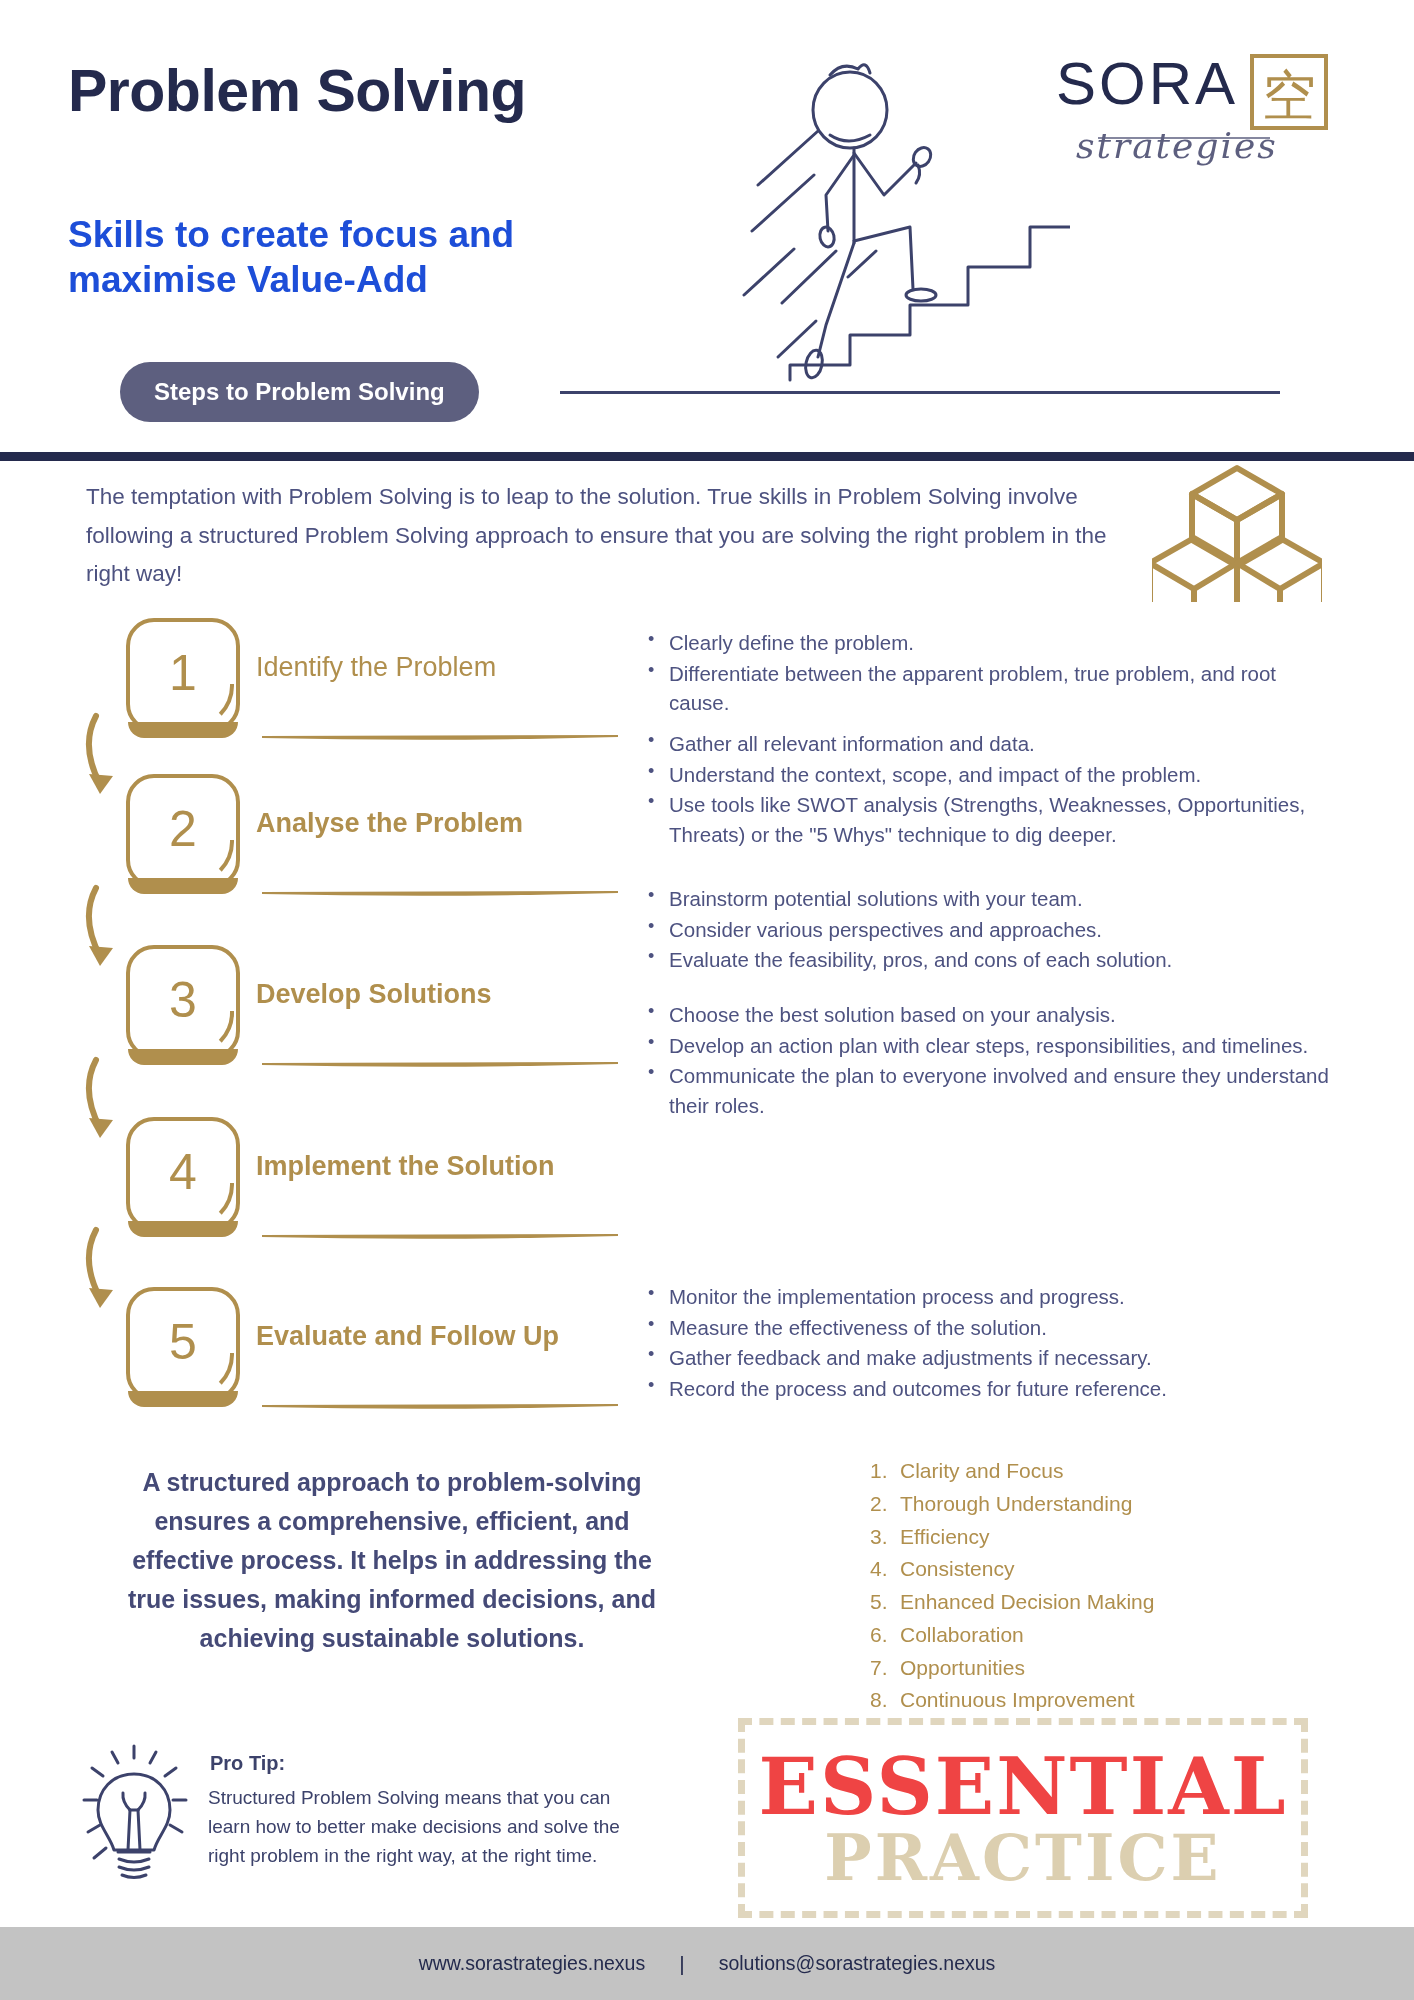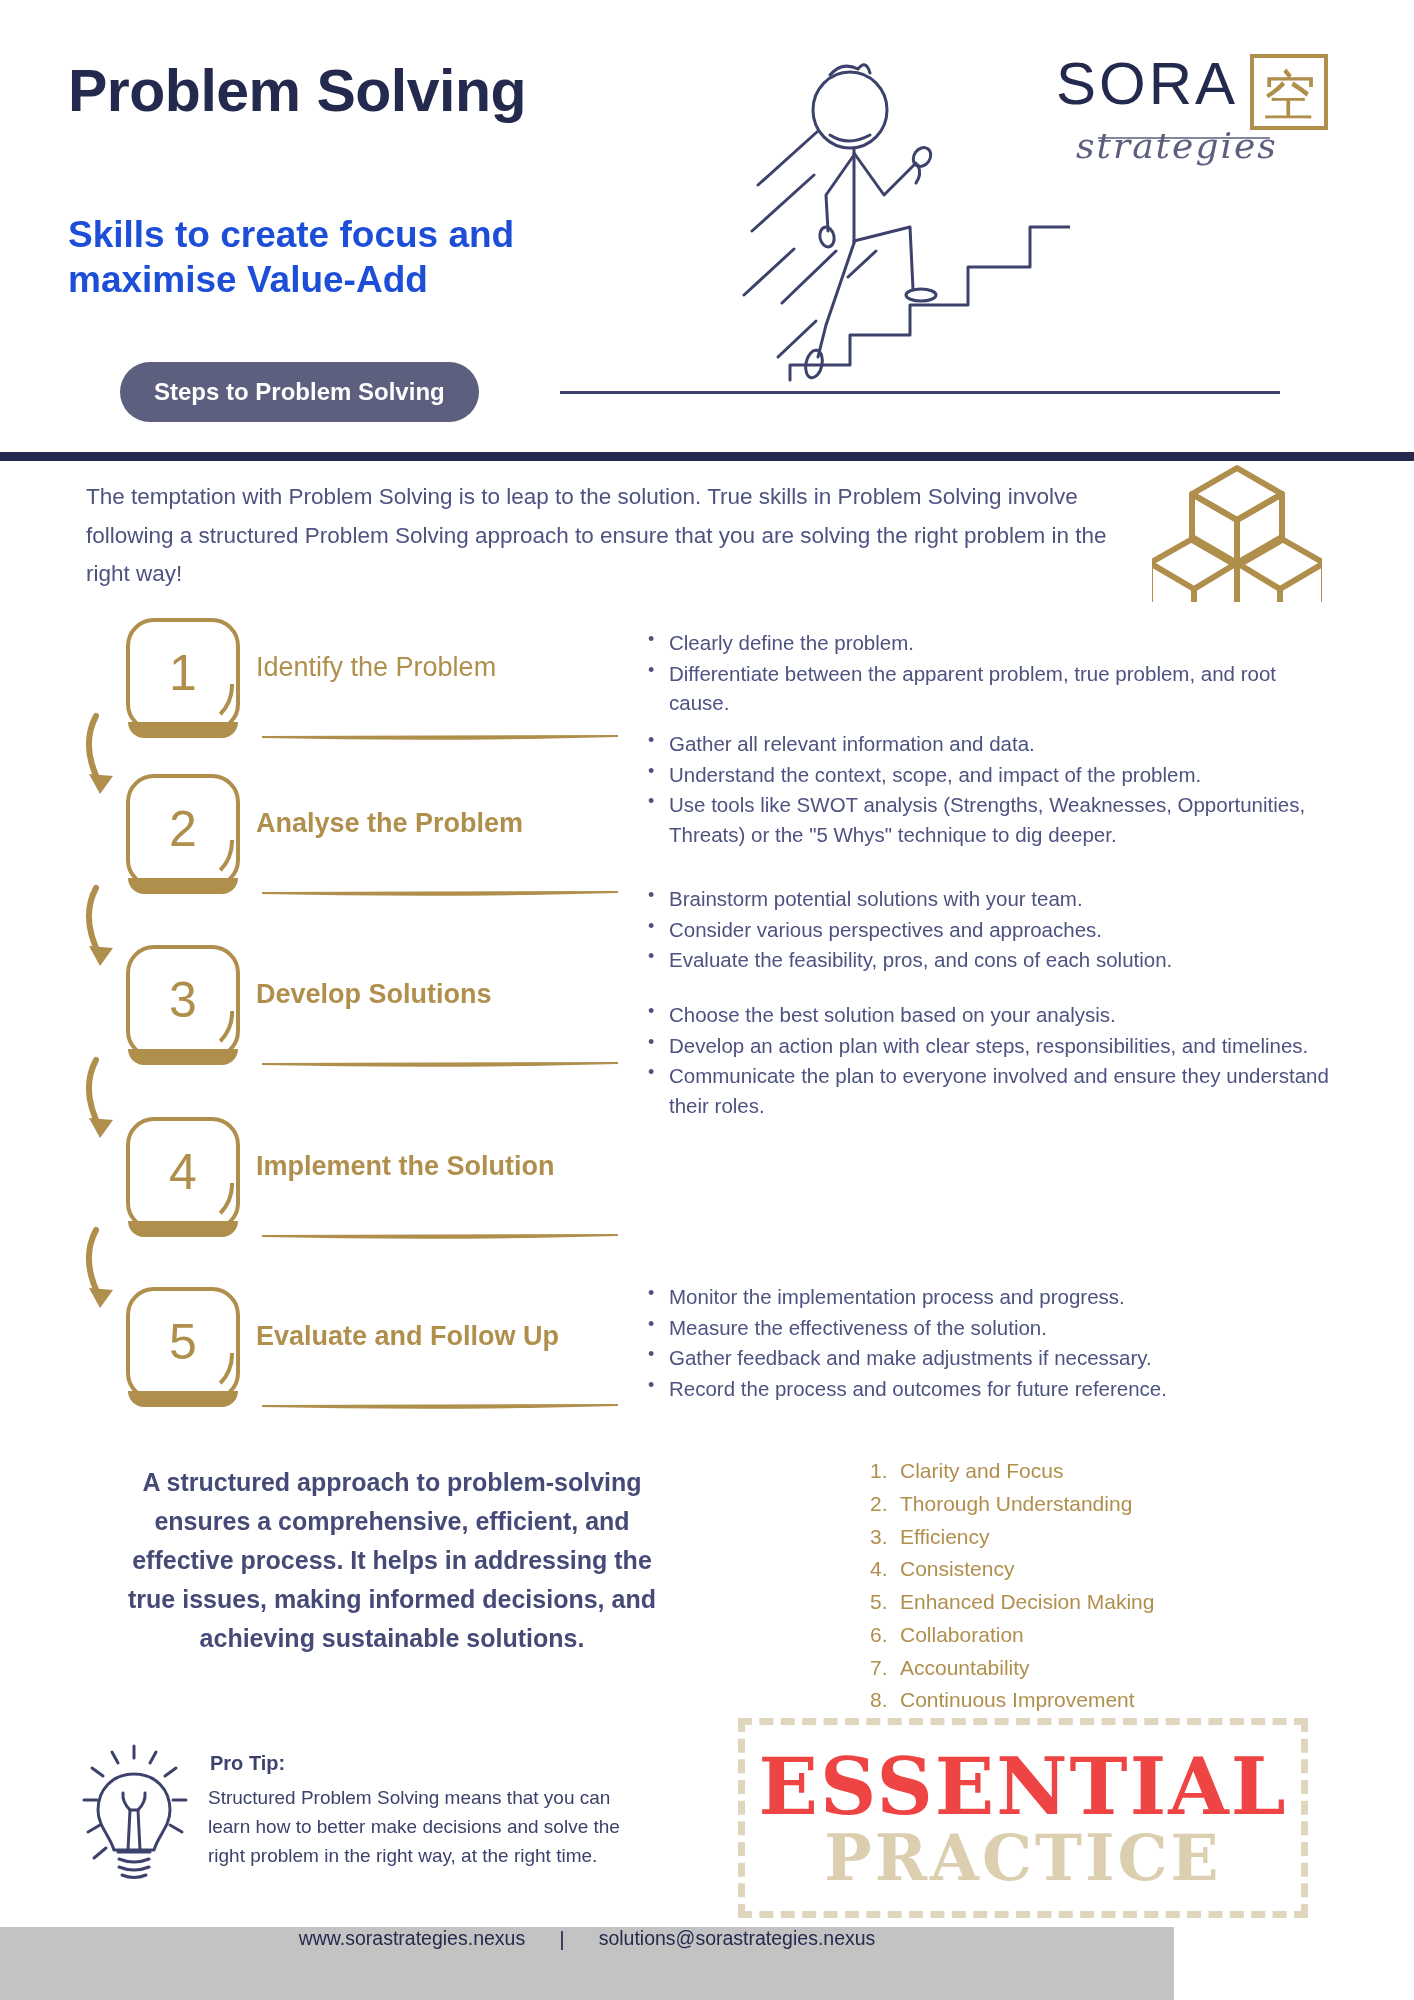--- a/index.html
+++ b/index.html
@@ -343,24 +343,25 @@
     letter-spacing: 3px;
     color: #dccfb0;
     line-height: 1.05;
   }
 
   
   .footer {
     position: absolute;
     left: 0;
     bottom: 0;
-    width: 1174px;
+    width: 1414px;
     height: 73px;
     background: #c3c3c3;
     display: flex;
+    align-items: center;
     justify-content: center;
     gap: 34px;
   }
   .footer-text {
     font-size: 19.5px;
     color: #242a4d;
   }
   .footer-sep {
     font-size: 21px;
     color: #242a4d;
@@ -583,21 +584,21 @@
     <li>
       <span class="bnum">5.</span>
       <span>Enhanced Decision Making</span>
     </li>
     <li>
       <span class="bnum">6.</span>
       <span>Collaboration</span>
     </li>
     <li>
       <span class="bnum">7.</span>
-      <span>Accountability</span>
+      <span>Opportunities</span>
     </li>
     <li>
       <span class="bnum">8.</span>
       <span>Continuous Improvement</span>
     </li>
   </ol>
 
   <div class="protip">
     <svg class="bulb" viewBox="0 0 106 150">
       <g fill="none" stroke="#3c426b" stroke-width="3" stroke-linecap="round" stroke-linejoin="round">

